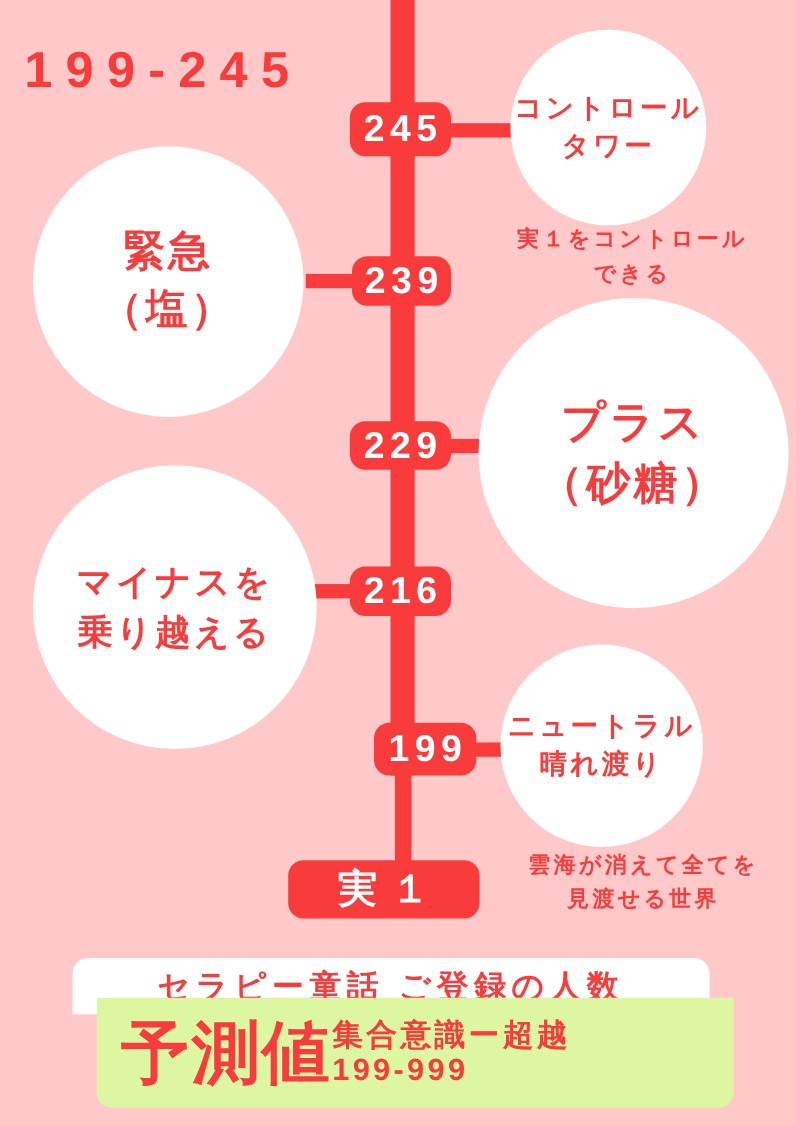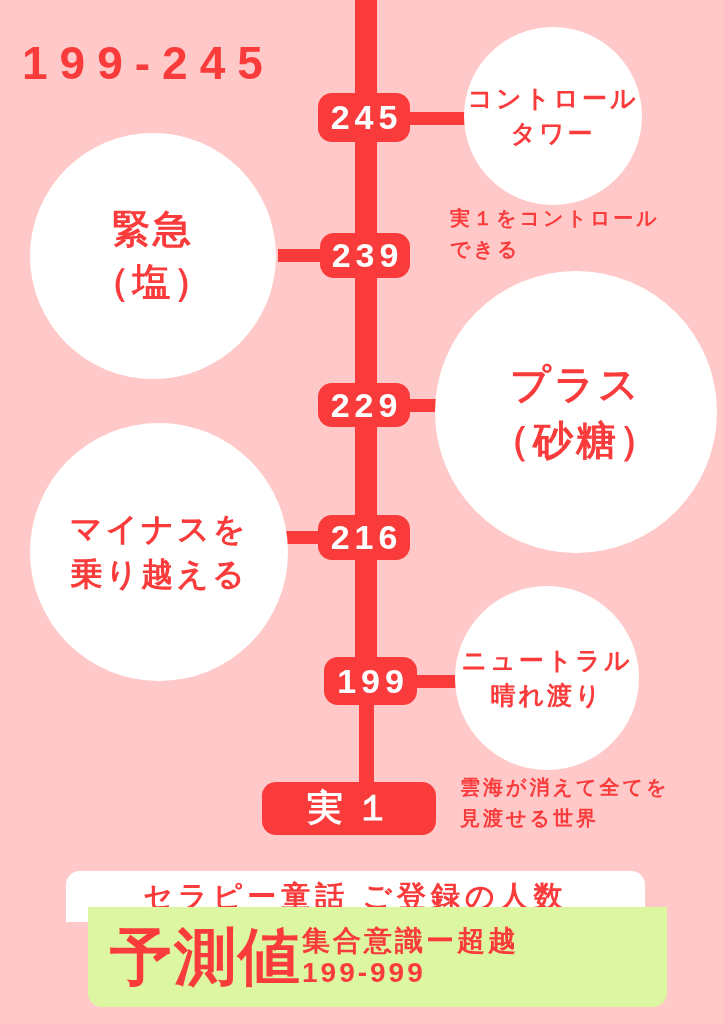--- a/index.html
+++ b/index.html
@@ -84,26 +84,26 @@
     align-items: center;
     justify-content: center;
     font-size: 34px;
     letter-spacing: 5px;
     text-indent: 5px;
   }
   .badge-245 { left: 318px; top: 93px;  width: 92px; height: 49px; }
   .badge-239 { left: 320px; top: 233px; width: 90px; height: 45px; }
   .badge-229 { left: 318px; top: 383px; width: 92px; height: 44px; }
   .badge-216 { left: 318px; top: 515px; width: 92px; height: 45px; }
-  .badge-199 { left: 324px; top: 657px; width: 93px; height: 48px; }
+  .badge-199 { left: 340px; top: 657px; width: 93px; height: 48px; }
   .caption {
     position: absolute;
     color: var(--red);
     font-size: 20px;
-    text-align: left;
+    text-align: center;
     white-space: pre-line;
     line-height: 1.55;
     letter-spacing: 3px;
   }
   .caption-control-tower { left: 450px; top: 203px; width: 250px; }
   .caption-neutral       { left: 460px; top: 772px; width: 250px; }
   .terminal-banner {
     position: absolute;
     left: 262px;
     top: 782px;

